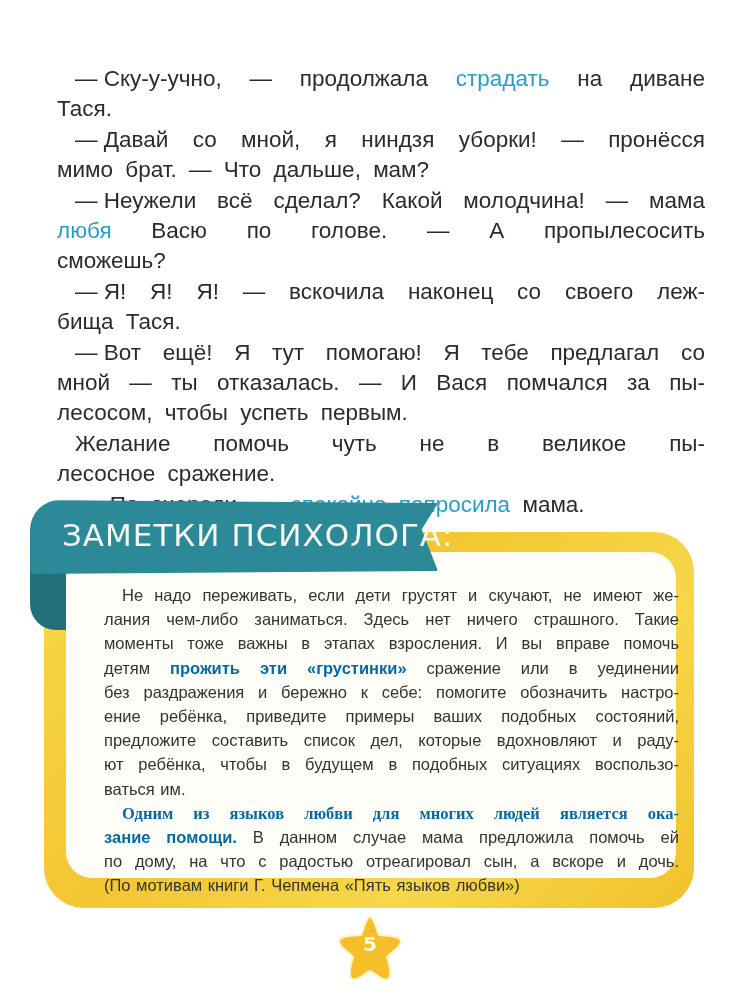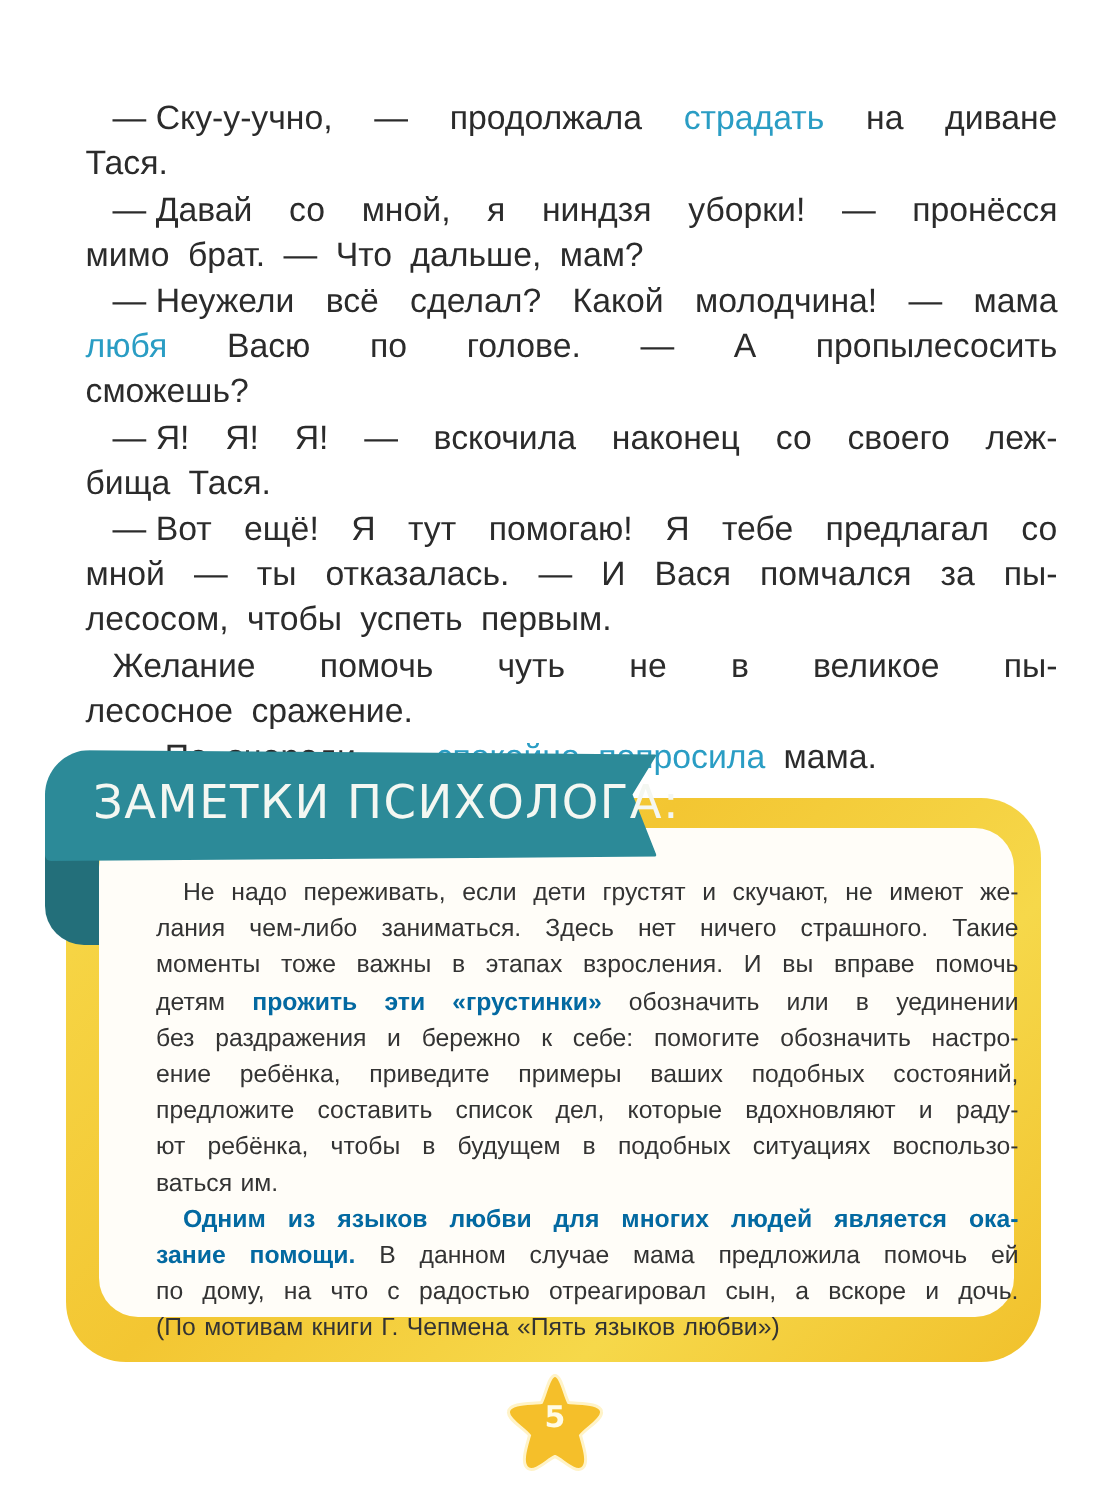--- a/index.html
+++ b/index.html
@@ -123,38 +123,38 @@
       <div class="note" style="top: 583px; left: 122px; width: 557px;">
         <span style="display: block; width: 100%; text-align: justify; text-align-last: justify;"><span>Не надо переживать, если дети грустят и скучают, не имеют же-</span></span>
       </div>
       <div class="note" style="top: 607.2px;">
         <span style="display: block; width: 100%; text-align: justify; text-align-last: justify;"><span>лания чем-либо заниматься. Здесь нет ничего страшного. Такие</span></span>
       </div>
       <div class="note" style="top: 631.4px;">
         <span style="display: block; width: 100%; text-align: justify; text-align-last: justify;"><span>моменты тоже важны в этапах взросления. И вы вправе помочь</span></span>
       </div>
       <div class="note" style="top: 655.6px;">
-        <span style="display: block; width: 100%; text-align: justify; text-align-last: justify;"><span>детям </span><b>прожить эти «грустинки»</b><span> обозначить или в уединении</span></span>
+        <span style="display: block; width: 100%; text-align: justify; text-align-last: justify;"><span>детям </span><b>прожить эти «грустинки»</b><span> сражение или в уединении</span></span>
       </div>
       <div class="note" style="top: 679.8px;">
         <span style="display: block; width: 100%; text-align: justify; text-align-last: justify;"><span>без раздражения и бережно к себе: помогите обозначить настро-</span></span>
       </div>
       <div class="note" style="top: 704px;">
         <span style="display: block; width: 100%; text-align: justify; text-align-last: justify;"><span>ение ребёнка, приведите примеры ваших подобных состояний,</span></span>
       </div>
       <div class="note" style="top: 728.2px;">
         <span style="display: block; width: 100%; text-align: justify; text-align-last: justify;"><span>предложите составить список дел, которые вдохновляют и раду-</span></span>
       </div>
       <div class="note" style="top: 752.4px;">
         <span style="display: block; width: 100%; text-align: justify; text-align-last: justify;"><span>ют ребёнка, чтобы в будущем в подобных ситуациях воспользо-</span></span>
       </div>
       <div class="note last" style="top: 776.6px;">
         <span style="display: block; width: 100%; text-align: left; text-align-last: left;"><span>ваться им.</span></span>
       </div>
-      <div class="note" style="top: 800.8px; left: 122px; width: 557px;">
+      <div class="note" style="top: 800.8px; left: 122px; width: 557px; font-family: Liberation Serif, serif;">
         <span style="display: block; width: 100%; text-align: justify; text-align-last: justify;"><b>Одним из языков любви для многих людей является ока-</b></span>
       </div>
       <div class="note" style="top: 825px;">
         <span style="display: block; width: 100%; text-align: justify; text-align-last: justify;"><b>зание помощи.</b><span> В данном случае мама предложила помочь ей</span></span>
       </div>
       <div class="note" style="top: 849.2px;">
         <span style="display: block; width: 100%; text-align: justify; text-align-last: justify;"><span>по дому, на что с радостью отреагировал сын, а вскоре и дочь.</span></span>
       </div>
       <div class="note last" style="top: 873.4px;">
         <span style="display: block; width: 100%; text-align: left; text-align-last: left;"><span>(По мотивам книги Г. Чепмена «Пять языков любви»)</span></span>

